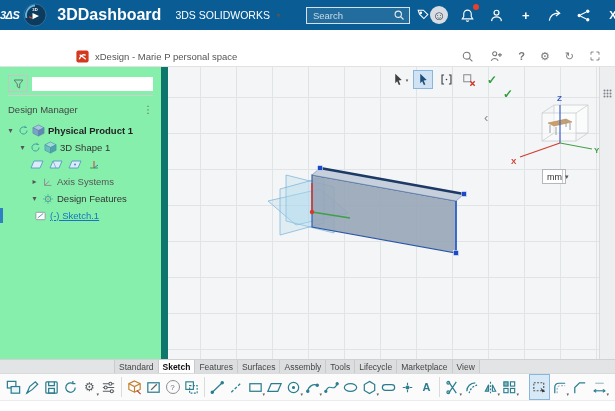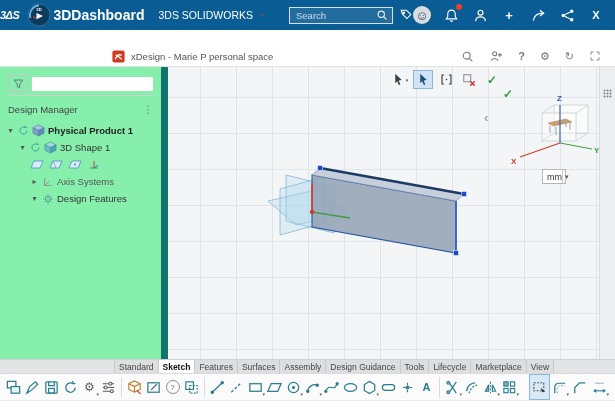--- a/index.html
+++ b/index.html
@@ -1,39 +1,39 @@
 <!DOCTYPE html>
 <html><head>
 <meta charset="utf-8">
 <style>
   html,body{margin:0;padding:0}
   body{width:615px;height:411px;font-family:"Liberation Sans",sans-serif;background:#fff;overflow:hidden}
   .screen{position:relative;width:615px;height:411px;background:#fff}
 
   
   .topbar{height:30px;background:#0a5c94;display:flex;align-items:center;color:#fff}
-  .logo3ds{width:30px;height:30px;display:flex;align-items:center;justify-content:flex-start;background:#0a5c94}
+  .logo3ds{width:30px;height:30px;display:flex;align-items:center;justify-content:flex-end;background:#0a5c94}
   .logo3ds span{font-style:italic;font-weight:bold;font-size:11px;color:#fff;letter-spacing:-.5px}
   .compass-btn{margin-left:4px;width:26px;height:26px;display:flex;align-items:center;justify-content:center}
-  .appname{margin-left:2px;font-size:14px;font-weight:bold;white-space:nowrap}
+  .appname{margin-left:10px;font-size:16px;font-weight:bold;white-space:nowrap}
   .platform{margin-left:14px;font-size:10.5px;display:flex;align-items:center;gap:4px;white-space:nowrap}
   .platform .caret{font-size:8px}
   .searchwrap{margin-left:23px;width:104px;height:17px;background:rgba(255,255,255,.10);border:1px solid rgba(255,255,255,.8);display:flex;align-items:center;padding:0 4px;box-sizing:border-box}
   .searchwrap input{flex:1;min-width:0;background:transparent;border:none;outline:none;color:#fff;font-size:9.5px;font-family:"Liberation Sans",sans-serif}
   .searchwrap input::placeholder{color:rgba(255,255,255,.75)}
   .tagbtn{margin-left:6px;display:flex;align-items:center}
   .top-icons{margin-left:auto;display:flex;align-items:center;gap:11px;padding-right:10px}
   .tbtn{position:relative;display:flex;align-items:center;justify-content:center;width:18px;height:18px}
   .avatar{width:18px;height:18px;border-radius:50%;background:#d7dde2;color:#2e3b45;display:flex;align-items:center;justify-content:center;font-size:13px;line-height:1}
   .badge{position:absolute;top:-2px;right:-2px;width:6px;height:6px;border-radius:50%;background:#e8402a}
   .glyph-w{color:#fff;font-size:13px;font-weight:bold;line-height:1}
 
   
   .page-gap{height:16px;background:#fff}
-  .app-header{height:20px;display:flex;align-items:center;border-bottom:1px solid #e2e2e2;padding-left:112px;background:#fff}
+  .app-header{height:20px;display:flex;align-items:center;border-bottom:1px solid #e2e2e2;padding-left:76px;background:#fff}
   .app-title{font-size:9.5px;color:#555;margin-left:6px;white-space:nowrap}
   .app-header-icons{margin-left:auto;display:flex;align-items:center;gap:15px;padding-right:14px;color:#777}
   .ah{font-size:11px;line-height:1;color:#777}
 
   
   .workspace{display:flex;height:292px}
   .panel{width:168px;box-sizing:border-box;border-right:7px solid #0f766e;background:#86efac;padding-top:4px}
   .filter-row{display:flex;align-items:center;gap:4px;margin:4px 8px 7px 8px;border-bottom:1px solid #cfcfcf;padding-bottom:3px}
   .filter-box{width:20px;height:15px;border:1px solid #c2c5c8;display:flex;align-items:center;justify-content:center}
   .filter-row input{flex:1;border:none;outline:none;font-size:9px;height:12px;font-family:"Liberation Sans",sans-serif}
@@ -267,20 +267,28 @@
         <div class="trow lvl2">
           <span class="caret">▾</span>
           <svg width="12" height="12" viewBox="0 0 14 14" style="fill:none;stroke:#3f9aa0;stroke-width:1.1">
             <circle cx="7" cy="7" r="3"></circle>
             <path d="M7 1.5 V3 M7 11 V12.5 M1.5 7 H3 M11 7 H12.5 M3.2 3.2 L4.2 4.2 M9.8 9.8 L10.8 10.8 M10.8 3.2 L9.8 4.2 M4.2 9.8 L3.2 10.8"></path>
             <circle cx="7" cy="7" r="1" fill="#e08b2a" stroke="none"></circle>
           </svg>
           <span class="tlabel">Design Features</span>
         </div>
 
+        <div class="trow lvl3">
+          <span class="sel-bar"></span>
+          <svg width="13" height="12" viewBox="0 0 14 13">
+            <rect x="2" y="2.5" width="10" height="8" rx="1" fill="#fff" stroke="#8a8f94" stroke-width="0.9"></rect>
+            <path d="M4 8.5 L10 3.8" stroke="#4a90c4" stroke-width="1"></path>
+          </svg>
+          <span class="tlabel sketch-link">(-) Sketch.1</span>
+        </div>
       </div>
     </aside>
 
     <div class="viewport">
 
       <svg class="overlay" width="432" height="292" viewBox="0 0 432 292">
 
         <g>
           <polygon points="100,134 152,122 180,146 128,158" fill="rgba(168,214,238,0.28)" stroke="rgba(120,178,214,0.9)" stroke-width="0.8"></polygon>
           <polygon points="118,108 166,120 166,166 118,154" fill="rgba(168,214,238,0.28)" stroke="rgba(120,178,214,0.9)" stroke-width="0.8"></polygon>
@@ -377,21 +385,20 @@
       </svg>
     </div>
   </div>
 
   <div class="ribbon-tabs">
     <div class="tab">Standard</div>
     <div class="tab active">Sketch</div>
     <div class="tab">Features</div>
     <div class="tab">Surfaces</div>
     <div class="tab">Assembly</div>
-    <div class="tab">Design Guidance</div>
     <div class="tab">Tools</div>
     <div class="tab">Lifecycle</div>
     <div class="tab">Marketplace</div>
     <div class="tab">View</div>
   </div>
 
   <div class="ribbon-toolbar">
 
     <div class="tcell">
       <svg width="17" height="17" viewBox="0 0 18 18" style="stroke:#2a7d8f;fill:none;stroke-width:1.3">

